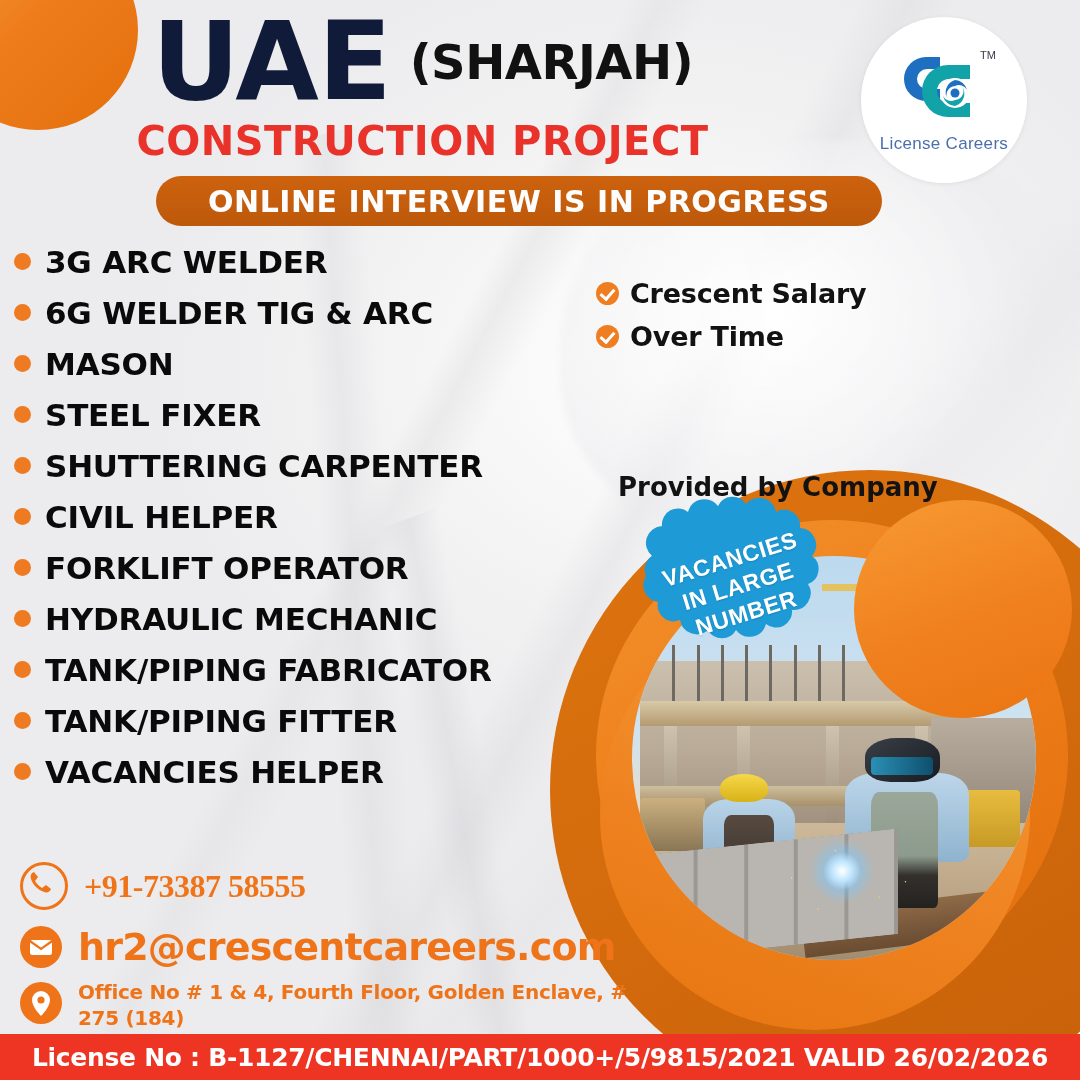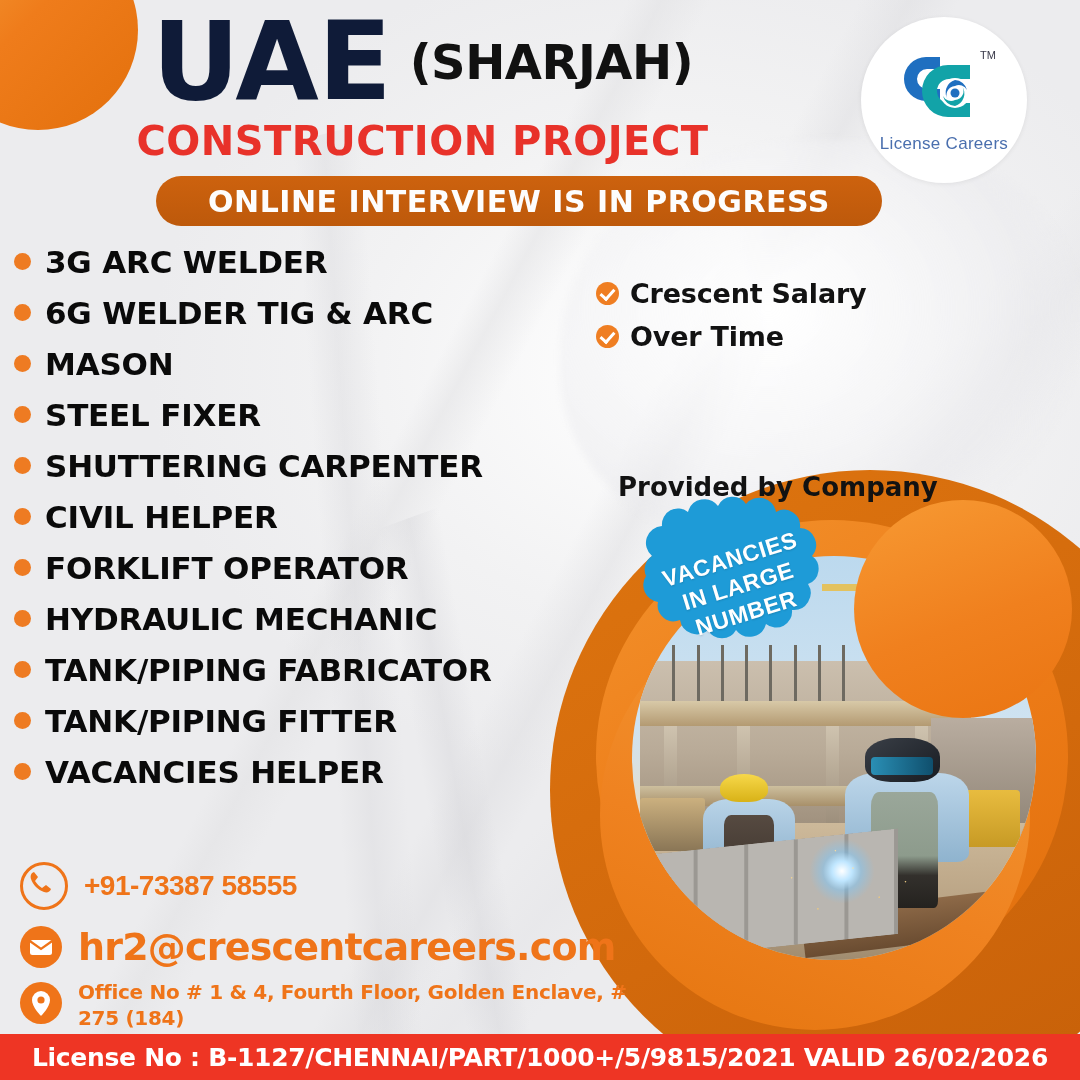--- a/index.html
+++ b/index.html
@@ -214,21 +214,21 @@
   }
 
   
   #contact{position:absolute;left:20px;top:858px;width:620px;}
   .contact-row{display:flex;align-items:center;margin-bottom:6px;}
   .ci{flex:0 0 auto;width:42px;height:42px;border-radius:50%;position:relative;margin-right:16px;}
   .ci.outline{border:3px solid #ef7419;background:transparent;}
   .ci.filled{background:#ef7419;}
   #phone-row{height:56px;}
   #phone-number{
-    font-family:Liberation Sans, sans-serif;font-weight:bold;font-size:28px;color:#ef7419;
+    font-family:Liberation Serif, serif;font-weight:bold;font-size:32px;color:#ef7419;
     letter-spacing:-.5px;
   }
   #email-row{height:54px;}
   #email-text{
     font-family:"DejaVu Sans",sans-serif;font-weight:bold;font-size:38px;color:#ef7419;
     letter-spacing:-.8px;
   }
   #address-row{align-items:flex-start;}
   #address-row .ci{margin-top:2px;}
   .addr-lines{display:flex;flex-direction:column;}

